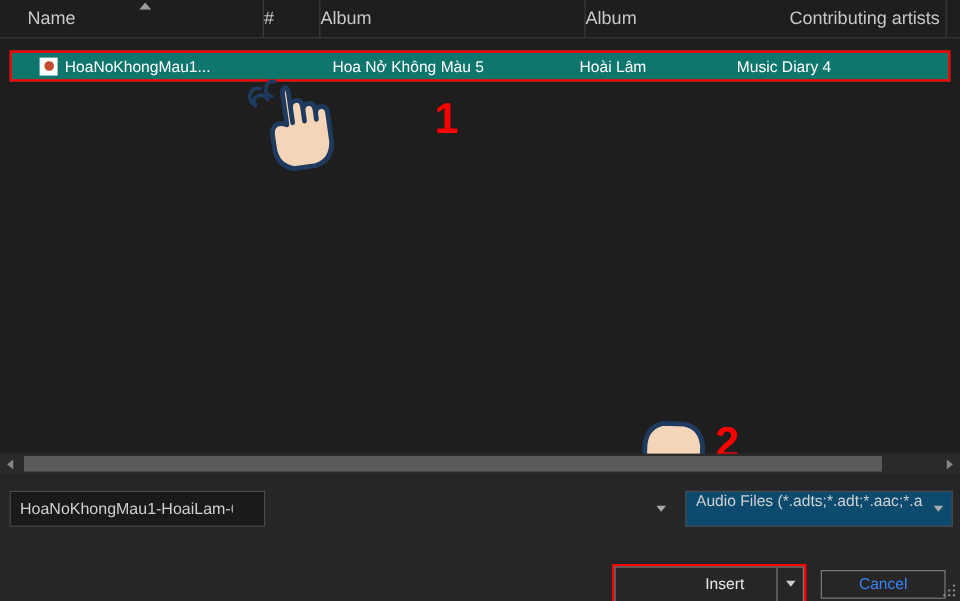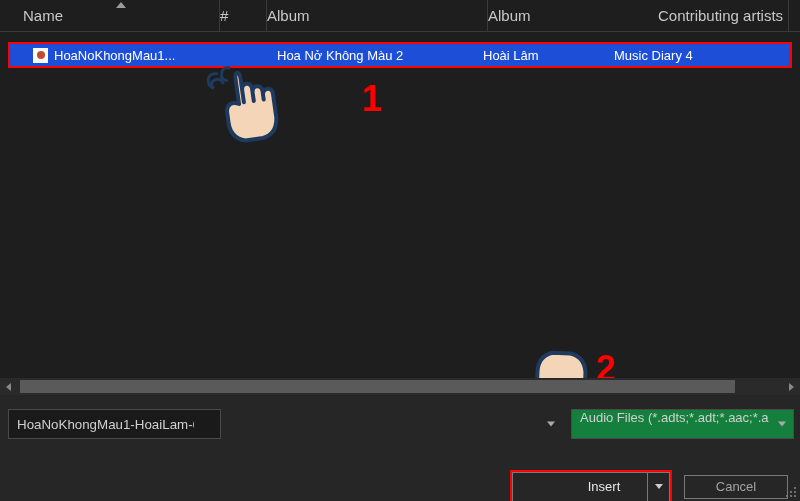--- a/index.html
+++ b/index.html
@@ -49,21 +49,21 @@
     border-right: 5px solid transparent;
     border-bottom: 6px solid #9c9c9c;
   }
   .file-list {
     position: relative;
   }
   .file-row {
     display: flex;
     align-items: center;
     height: 26px;
-    background: #1d4ed8;
+    background: #0f766e;
     color: #fff;
     padding-left: 23px;
     border: 2px solid #ff0000;
     border-right: 2px solid #ff0000;
     margin: 10px 8px 0 8px;
   }
   .file-row .cell-name  { width: 197px; display:flex; align-items:center; gap:6px;}
   .file-row .cell-num   { width: 47px; }
   .file-row .cell-title { width: 206px; }
   .file-row .cell-artist{ width: 131px; }
@@ -161,21 +161,21 @@
     position: relative;
   }
   .input-wrap { position: relative; flex: 0 0 555px; }
   .input-wrap .chev {
     position: absolute; right: 8px; top: 50%; transform: translateY(-50%);
     width:0;height:0;border-left:4px solid transparent;border-right:4px solid transparent;border-top:5px solid #aaa;
   }
   .filetype-select {
     flex: 1;
     height: 30px;
-    background: #15803d;
+    background: #0c4a6e;
     border: 1px solid #4a4a4a;
     color: #d0d0d0;
     padding: 0 24px 0 8px;
     position: relative;
     overflow: hidden;
     white-space: nowrap;
   }
   .select-wrap { position: relative; flex:1; }
   .select-wrap .chev {
     position: absolute; right: 8px; top: 50%; transform: translateY(-50%);
@@ -226,21 +226,21 @@
     padding: 0px;
     display: inline-block;
   }
   .cancel-btn {
     width: 104px;
     height: 24px;
     border: 1px solid #7a7a7a;
     display: flex;
     align-items: center;
     justify-content: center;
-    color: #a3a3a3;
+    color: #3b82f6;
   }
   .resize-grip {
     position: absolute;
     bottom: 2px; right: 2px;
     width: 14px; height: 14px;
     color: #777;
   }
 </style>
 </head>
 <body>
@@ -265,21 +265,21 @@
     </div>
   </div>
 
   <div class="file-list">
     <div class="file-row">
       <div class="cell-name">
         <span class="file-icon"></span>
         <span>HoaNoKhongMau1...</span>
       </div>
       <div class="cell-num"></div>
-      <div class="cell-title">Hoa Nở Không Màu 2</div>
+      <div class="cell-title">Hoa Nở Không Màu 5</div>
       <div class="cell-artist">Hoài Lâm</div>
       <div class="cell-album">Music Diary 4</div>
     </div>
   </div>
 
   <div class="annotation-1">1</div>
   <div class="annotation-2">2</div>
 
   <svg class="hand-cursor hand1" viewBox="0 0 80 90">
     <path d="M 15 12 Q 8 10 6 16 Q 4 22 10 26 Q 6 20 12 18 Q 18 16 20 22" fill="none" stroke="#1e3a5f" stroke-width="3" stroke-linecap="round"></path>

